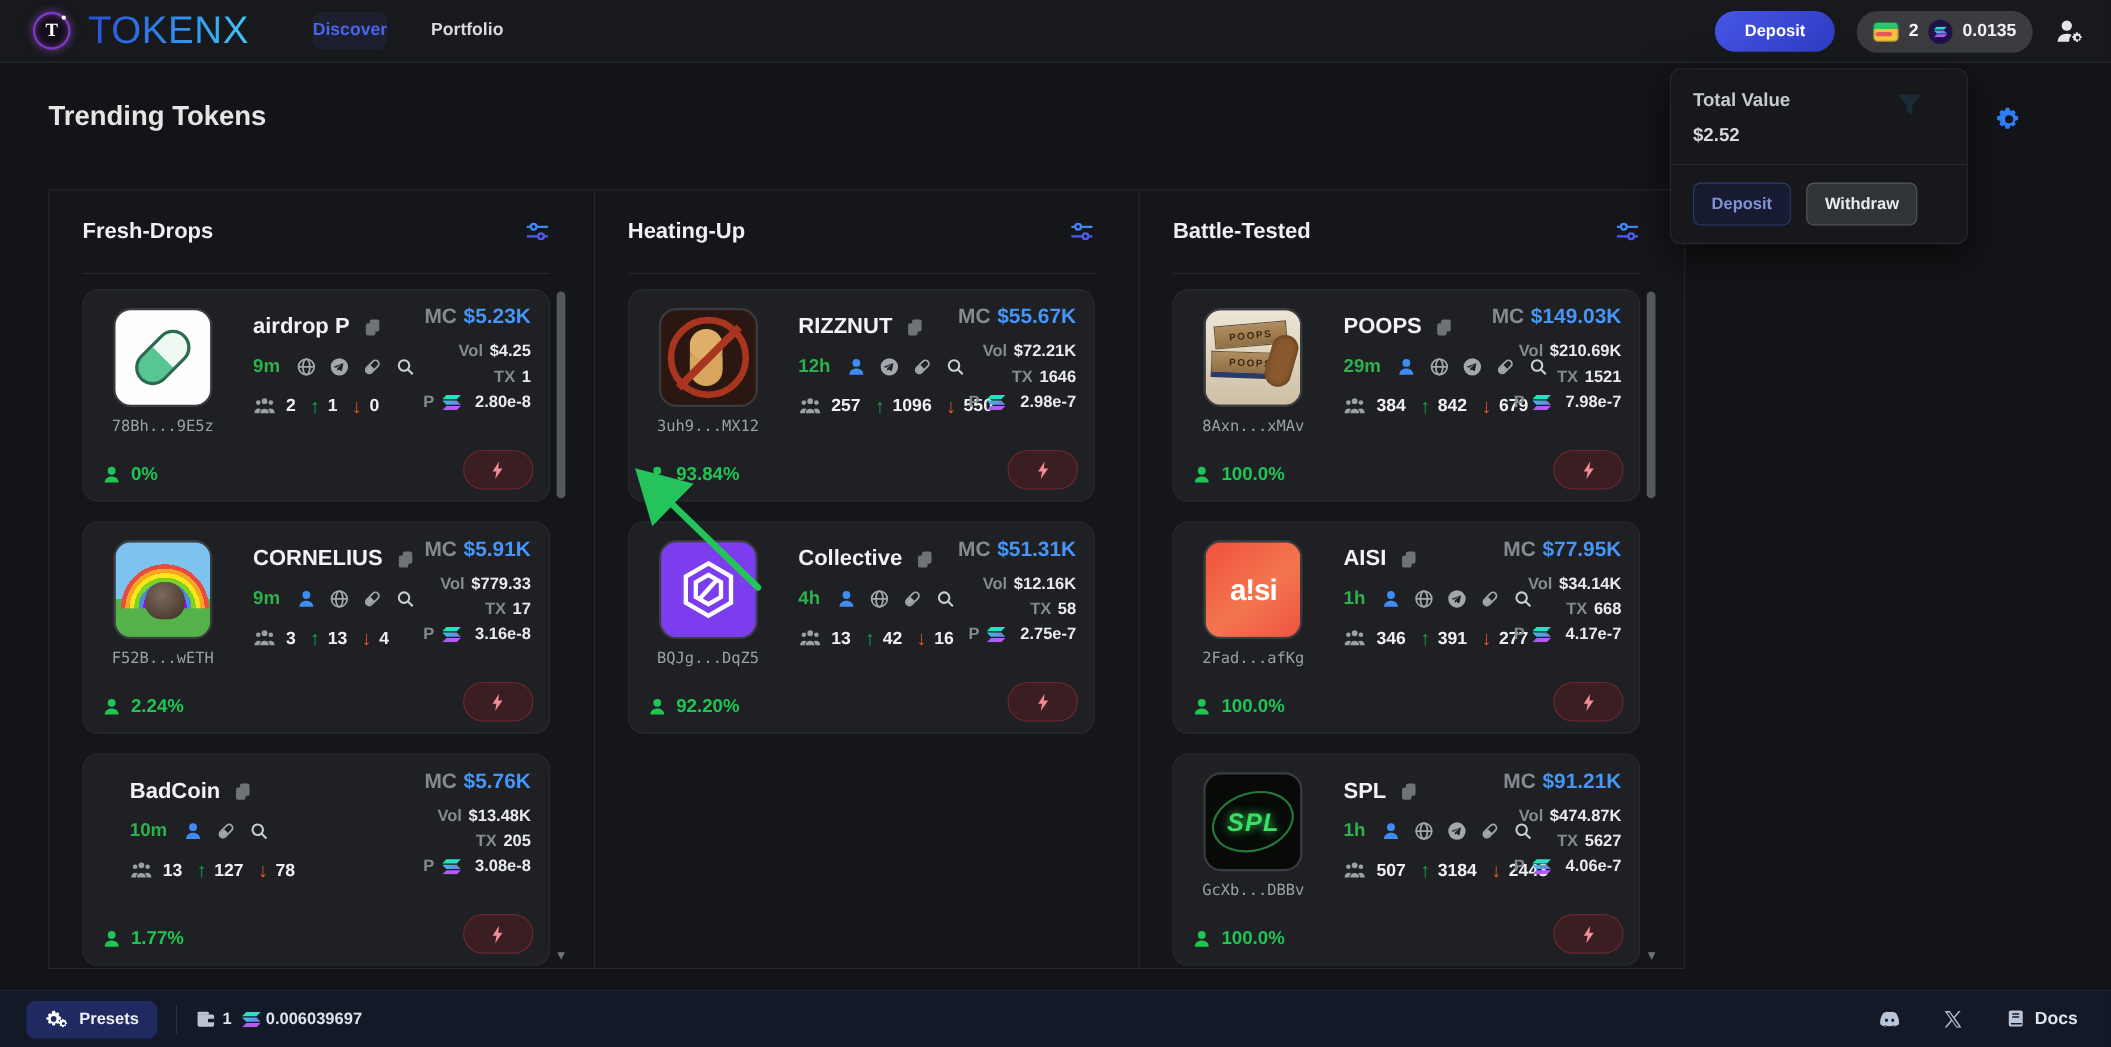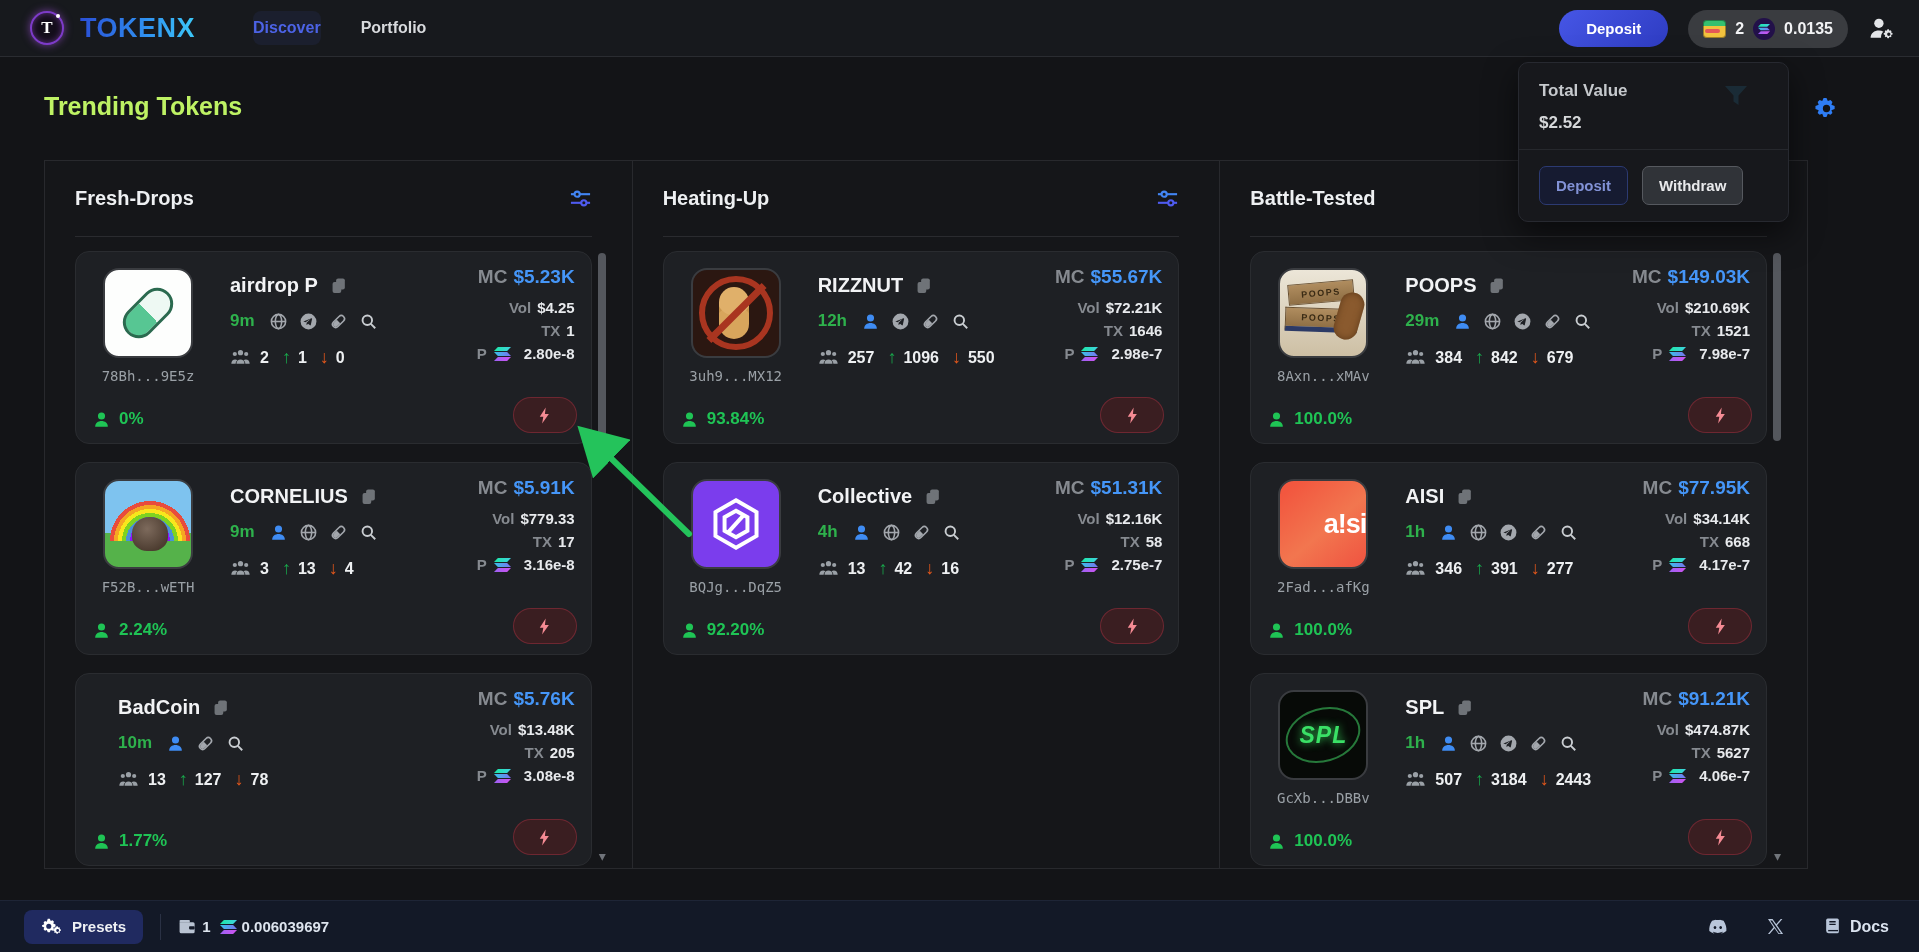--- a/index.html
+++ b/index.html
@@ -13,56 +13,56 @@
   .ic { display:inline-flex; align-items:center; justify-content:center; }
 
   
   .navbar { position:absolute; top:0; left:0; right:0; height:57px; background:#17191d;
             border-bottom:1px solid #2a2c31; display:flex; align-items:center; z-index:40; }
   .brand-logo { width:34px; height:34px; border-radius:50%; margin-left:30px; background:#140e1b;
                 border:2px solid #7d3bc9; box-shadow:0 0 9px rgba(160,80,220,.65), inset 0 0 6px rgba(160,80,220,.5);
                 display:flex; align-items:center; justify-content:center; position:relative; }
   .brand-logo .t { font-family:"Liberation Serif", serif; font-size:17px; color:#fff; font-weight:700; }
   .brand-logo .spark { position:absolute; top:1px; right:2px; width:4px; height:4px; border-radius:50%; background:#fff; }
-  .brand-name { margin-left:16px; font-size:27px; font-weight:700; letter-spacing:.5px;
+  .brand-name { margin-left:16px; font-size:35px; font-weight:400; letter-spacing:.5px;
     background:linear-gradient(90deg,#2a4fd6 0%,#2f8ef0 55%,#3cc8f8 100%);
     -webkit-background-clip:text; background-clip:text; color:transparent; }
   .nav-links { display:flex; align-items:center; gap:40px; margin-left:58px; }
   .nav-link { font-size:16px; font-weight:700; padding:8px 0; border-radius:8px; }
   .nav-link.active { color:#4c63e6; background:rgba(70,85,200,.10); }
   .nav-link.idle { color:#d8dadd; }
   .nav-right { position:absolute; right:24px; top:0; height:57px; display:flex; align-items:center; gap:20px; }
   .deposit-btn { height:37px; padding:0 27px; border:none; border-radius:19px; color:#fff; font-size:15px;
     font-weight:700; font-family:inherit; background:linear-gradient(135deg,#4656e6,#2e3cc2); }
   .wallet-pill { height:38px; border-radius:19px; background:#3a3c40; display:flex; align-items:center; gap:9px; padding:0 15px; }
   .wallet-emoji { width:23px; height:18px; border-radius:4px; position:relative;
     background:linear-gradient(180deg,#35c06f 0 34%,#f2c23e 34% 100%); box-shadow:inset 0 0 0 1px rgba(0,0,0,.35); }
   .wallet-emoji::after { content:""; position:absolute; left:2px; right:6px; top:9px; height:4px; background:#e45757; border-radius:2px; }
   .wallet-count, .wallet-balance { font-size:16px; font-weight:700; color:#f2f3f5; }
   .sol-circle { width:22px; height:22px; border-radius:50%; background:#221049; display:flex; align-items:center; justify-content:center; }
   .account-icon { color:#e3e5e8; }
 
   
-  .page-title { position:absolute; left:44px; top:92px; font-size:25px; font-weight:700; color:#bef264; }
+  .page-title { position:absolute; left:44px; top:92px; font-size:25px; font-weight:700; color:#e5e5e5; }
   .page-gear { position:absolute; left:1814px; top:96px; color:#2f7ef6; }
 
   
   .dropdown { position:absolute; left:1518px; top:62px; width:271px; background:#17181c; border:1px solid #272930;
     border-radius:10px; box-shadow:0 12px 32px rgba(0,0,0,.55); z-index:50; padding:18px 20px 16px; }
   .dd-title { font-size:17px; font-weight:600; color:#c6c9cd; }
   .dd-value { font-size:17px; font-weight:600; color:#d6d8da; margin-top:12px; }
   .dd-funnel { position:absolute; right:40px; top:22px; opacity:.45; }
   .dd-divider { height:1px; background:#26282d; margin:16px -20px 0; }
   .dd-buttons { display:flex; gap:14px; margin-top:16px; }
   .dd-btn { font-family:inherit; font-size:15px; font-weight:700; border-radius:7px; padding:10px 16px; }
   .dd-btn.deposit { background:#161b31; border:1px solid #2c3a72; color:#8292d6; }
   .dd-btn.withdraw { background:#303338; border:1px solid #56595f; color:#e9eaec; }
 
   
-  .trending { position:absolute; left:44px; top:160px; width:1764px; height:709px; background:#151619;
+  .trending { position:absolute; left:44px; top:172px; width:1488px; height:709px; background:#151619;
               border:1px solid #28292d; display:flex; }
   .column { flex:1; position:relative; padding:0 40px 0 30px; }
   .column + .column { border-left:1px solid #28292d; }
   .col-head { height:76px; display:flex; align-items:center; justify-content:space-between; border-bottom:1px solid #2a2b2f; }
   .col-title { font-size:20px; font-weight:700; color:#eef0f2; }
   .cards { padding-top:14px; }
   .vthumb { position:absolute; right:26px; top:92px; width:8px; height:188px; background:#54575d; border-radius:4px; }
   .col-caret { position:absolute; right:26px; bottom:4px; color:#70747a; font-size:14px; }
 
   
@@ -126,21 +126,21 @@
     background:radial-gradient(circle at 40% 40%, #ffdf63, #e8ab18); transform:rotate(-18deg); }
   .logo-rizznut { background:#2b1711; }
   .peanut { position:absolute; left:26px; top:17px; width:30px; height:52px;
     background:radial-gradient(circle at 50% 22%, #e0b06a 0 38%, transparent 40%),
                radial-gradient(circle at 50% 74%, #d8a55c 0 46%, transparent 48%), #c9964e;
     border-radius:15px; }
   .noring { position:absolute; inset:6px; border:6px solid #a93520; border-radius:50%; }
   .noslash { position:absolute; left:40px; top:4px; width:7px; height:78px; background:#a93520; transform:rotate(45deg); }
   .logo-collective { background:#7b3ded; display:flex; align-items:center; justify-content:center; }
   .logo-aisi { background:linear-gradient(140deg,#f2573f 10%,#f2764f 55%,#ef5340);
-    display:flex; align-items:center; justify-content:flex-end; }
+    display:flex; align-items:center; justify-content:center; }
   .aisi-text { color:#fff; font-size:27px; font-weight:800; letter-spacing:-1px; }
   .logo-spl { background:#070a07; display:flex; align-items:center; justify-content:center; }
   .spl-ring { position:absolute; left:5px; right:5px; top:16px; bottom:16px; border:2px solid rgba(70,230,110,.5);
     border-radius:50%; transform:rotate(-16deg); }
   .spl-text { color:#3ae066; font-size:23px; font-weight:800; font-style:italic; letter-spacing:1px;
     text-shadow:0 0 9px rgba(60,230,100,.9); }
   .logo-poops { background:linear-gradient(180deg,#ece6d8,#cdbfa4); }
   .pbox { position:absolute; background:linear-gradient(180deg,#b08d5f,#8f6f45); border:1px solid #6b5233;
     color:#3a2b15; font-size:9px; font-weight:700; letter-spacing:1.5px; display:flex; align-items:center;
     justify-content:center; }

